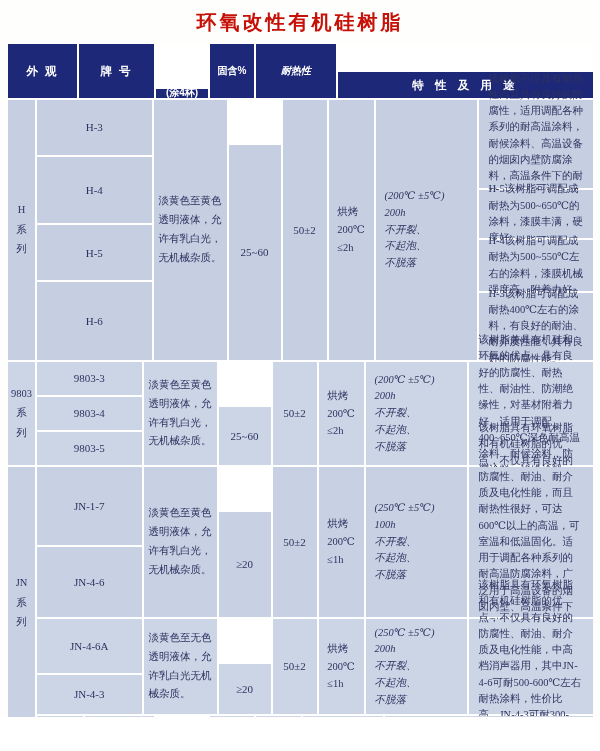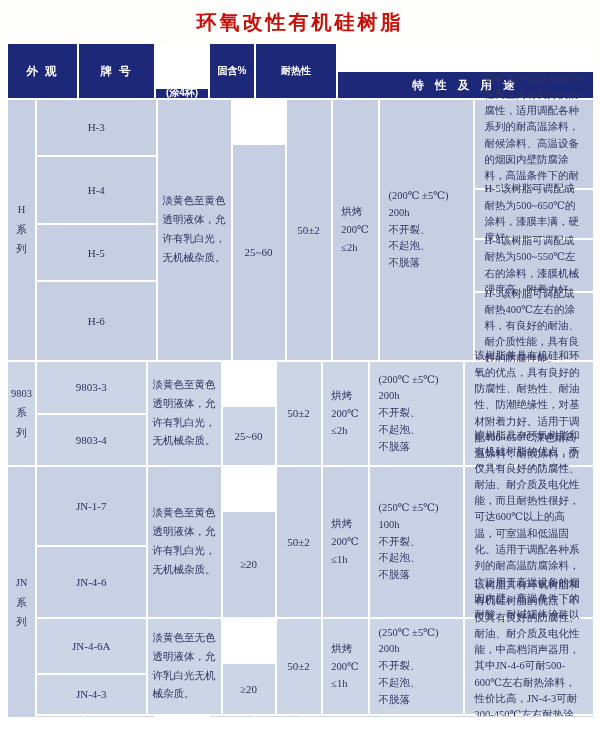--- a/index.html
+++ b/index.html
@@ -24,21 +24,21 @@
     display:flex;align-items:center;justify-content:center;
     color:#2d3360;font-size:10.5px;line-height:1.5;min-height:0;min-width:0;
   }
   
   .w-series{width:27px;flex-shrink:0;}
   .w-brand{width:46px;flex-shrink:0;justify-content:center;}
   .w-app{width:69px;flex-shrink:0;}
   .w-visc{width:52px;flex-shrink:0;margin-top:45px;}
   .w-solid{width:44px;flex-shrink:0;}
   .w-dry{width:45px;flex-shrink:0;}
-  .w-heat{width:80px;flex-shrink:0;}
+  .w-heat{width:80px;flex-shrink:0;font-style:italic;}
   .w-feat{flex:1;}
   .w-brandhdr{width:75px;flex-shrink:0;}
   
   .hdr{height:54px;}
   .hcell{
     background:#1d2878;color:#ffffff;font-weight:bold;
     font-family:"Liberation Sans","DejaVu Sans",sans-serif;
     font-size:11.5px;text-align:center;white-space:pre-line;line-height:1.25;
     display:flex;align-items:center;justify-content:center;letter-spacing:2px;
   }
@@ -51,21 +51,21 @@
   .jn-a{--c:#c8d1e3;}
   .jn-b{--c:#ccd5e6;}
   
   .series-cell{flex-direction:column;gap:9px;font-size:11px;}
   .series-cell span{line-height:1;display:block;font-size:10.5px;color:#2d3360;}
   .bcell{font-size:11px;}
   .app-cell{text-align:left;white-space:pre-line;line-height:1.8;padding:0 2px;}
   .num-cell{font-size:11px;}
   .dry-cell{white-space:pre-line;text-align:left;line-height:1.7;}
   .heat-cell{justify-content:flex-start;text-align:left;white-space:pre-line;
-    line-height:1.6;padding-left:9px;padding-right:4px;}
+    line-height:1.6;padding-left:9px;padding-right:12px;}
   .feat-cell{justify-content:flex-start;text-align:left;padding:4px 10px;line-height:1.55;}
 </style>
 </head>
 <body>
 
 <div class="page">
 
   <div class="title">环氧改性有机硅树脂</div>
 
   <div class="table">
@@ -117,20 +117,21 @@
 
     <div class="trow blk-9803">
       <div class="cell w-series series-cell">
         <span>9803</span>
         <span>系</span>
         <span>列</span>
       </div>
       <div class="stack w-brand">
         <div class="cell bcell" style="flex:1 1 0">9803-3</div>
         <div class="cell bcell" style="flex:1 1 0">9803-4</div>
+        <div class="cell bcell" style="flex:1 1 0">9803-5</div>
       </div>
       <div class="cell w-app app-cell">淡黄色至黄色
 透明液体，允
 许有乳白光，
 无机械杂质。</div>
       <div class="cell w-visc num-cell">25~60</div>
       <div class="cell w-solid num-cell">50±2</div>
       <div class="cell w-dry dry-cell">烘烤
 200℃
 ≤2h</div>

